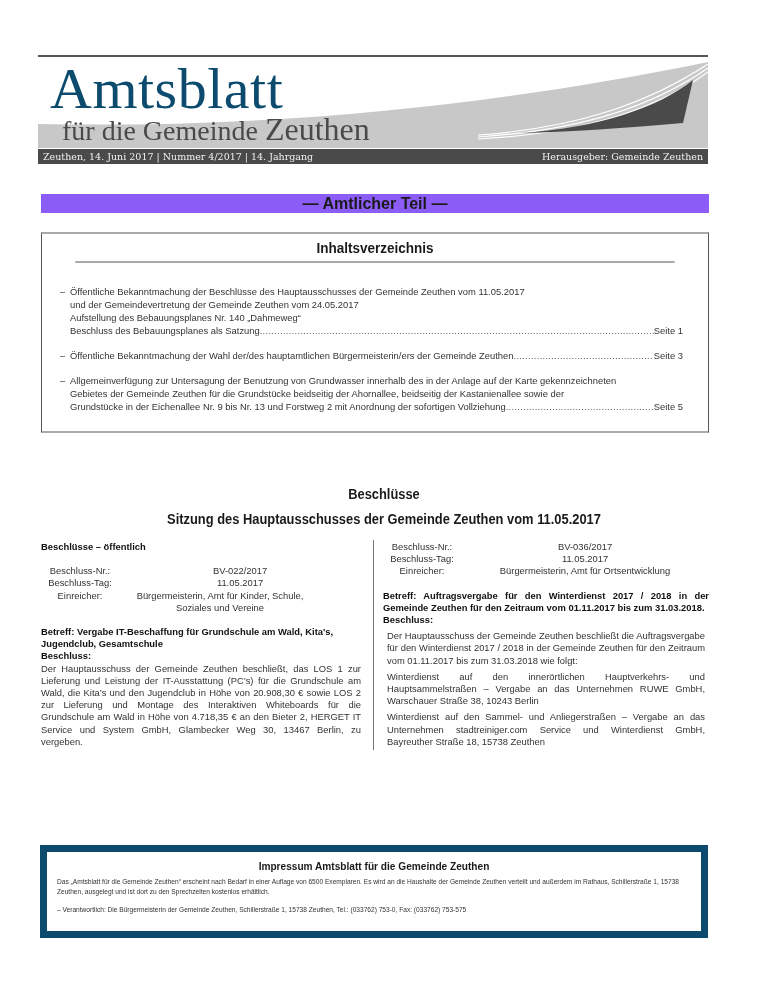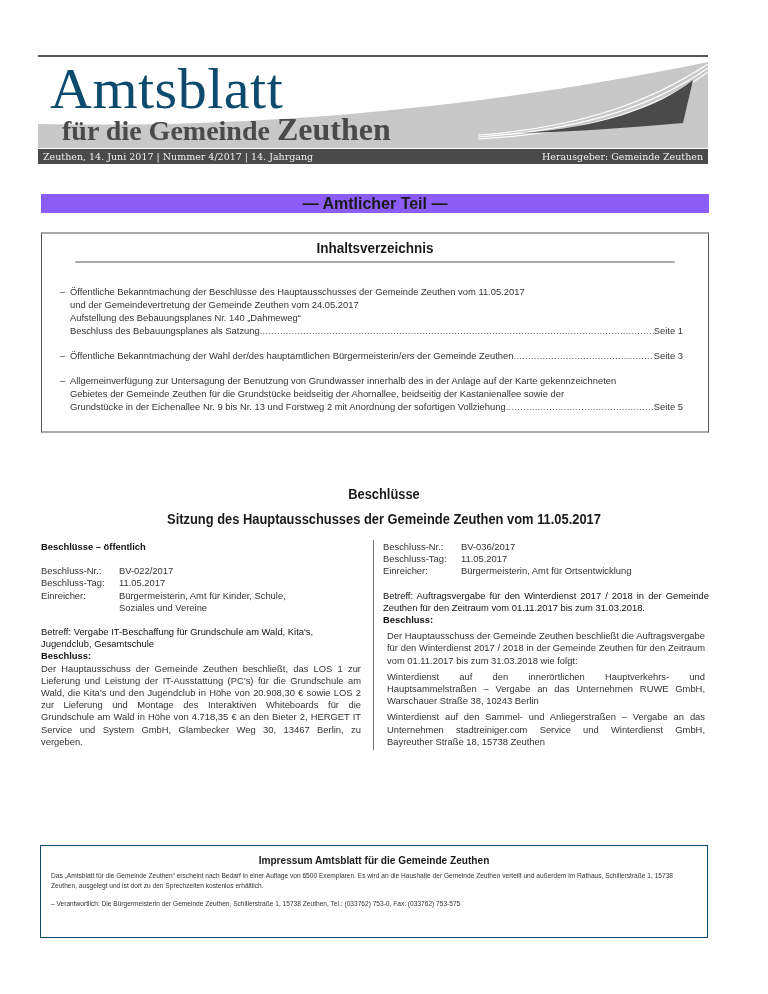--- a/index.html
+++ b/index.html
@@ -4,21 +4,21 @@
   <style>
     * { box-sizing: border-box; margin: 0; padding: 0; }
     html, body { width: 768px; height: 994px; background: #ffffff; }
     body { position: relative; font-family: "Liberation Sans", sans-serif; color: #1a1a1a; overflow: hidden; }
 
     
     .top-rule { position: absolute; left: 38px; top: 55px; width: 670px; height: 2px; background: #555; }
     .masthead { position: absolute; left: 38px; top: 58px; width: 670px; height: 90px; background: #fff; overflow: hidden; }
     .masthead svg { position: absolute; left: 0; top: 0; }
     .mast-title { position: absolute; left: 12px; top: 2px; font-family: "Liberation Serif", serif; font-size: 58px; color: #0c4a6e; letter-spacing: 0.5px; line-height: 1; }
-    .mast-sub { position: absolute; left: 24px; top: 55px; font-family: "Liberation Serif", serif; font-size: 28px; color: #4a4a4a; line-height: 1; font-weight: bold; }
+    .mast-sub { position: absolute; left: 24px; top: 55px; font-family: "Liberation Serif", serif; font-size: 28px; color: #4a4a4a; line-height: 1; }
     .mast-sub .big { font-size: 32px; }
     .info-bar { position: absolute; left: 38px; top: 149px; width: 670px; height: 15px; background: #4a4a4a; color: #f0f0f0; font-family: "DejaVu Serif", serif; font-size: 9.5px; line-height: 15px; padding: 0 5px; display: flex; justify-content: space-between; align-items: center; }
 
     
     .section-bar { position: absolute; left: 41px; top: 194px; width: 668px; height: 19px; background: #8b5cf6; text-align: center; font-weight: bold; font-size: 16px; line-height: 19px; }
 
     
     .toc-box { position: absolute; left: 41px; top: 232px; width: 668px; height: 201px; border: 1px solid #555; border-top: 2px solid #aaa; border-bottom: 2px solid #aaa; }
     .toc-title { height: 29px; text-align: center; font-size: 15px; font-weight: bold; line-height: 28px; border-bottom: 2px solid #aaa; transform: scaleX(0.9); }
     .toc-list { padding: 22px 25px 0 18px; font-size: 9.4px; line-height: 13px; color: #333; }
@@ -33,28 +33,28 @@
     .h-main { position: absolute; left: 0; top: 486px; width: 768px; text-align: center; font-size: 14px; font-weight: bold; transform: scaleX(0.92); }
     .h-sub { position: absolute; left: 0; top: 511px; width: 768px; text-align: center; font-size: 14px; font-weight: bold; transform: scaleX(0.92); }
 
     
     .col { position: absolute; top: 541px; font-size: 9.4px; line-height: 12.2px; color: #333; }
     .col-left { left: 41px; width: 320px; }
     .col-right { left: 383px; width: 326px; }
     .col-divider { position: absolute; left: 373px; top: 540px; width: 1px; height: 210px; background: #777; }
     .sec-head { font-weight: bold; color: #111; margin-bottom: 12px; }
     .meta { display: grid; grid-template-columns: 78px 1fr; }
-    .meta-block { margin-bottom: 12px; }
-    .betreff { font-weight: normal; color: #111; }
+    .meta-block { margin-bottom: 12px; text-align: center; }
+    .betreff { font-weight: bold; color: #111; }
     .beschluss-label { font-weight: bold; color: #111; }
     .body-text { text-align: justify; }
     .body-text p { margin: 4px; }
 
     
-    .impressum { position: absolute; left: 40px; top: 845px; width: 668px; height: 93px; border: 1px solid #0c4a6e; padding: 8px 10px 0 10px; }
+    .impressum { position: absolute; left: 40px; top: 845px; width: 668px; height: 93px; border: 7px solid #0c4a6e; padding: 8px 10px 0 10px; }
     .imp-title { text-align: center; font-weight: bold; font-size: 11px; margin-bottom: 5px; transform: scaleX(0.92); }
     .imp-text { font-size: 6.6px; line-height: 10px; color: #333; }
     .imp-text p { margin-bottom: 8px; }
   </style>
 </head>
 <body>
 
 <div class="top-rule"></div>
 <div class="masthead">
   <svg width="670" height="90" viewBox="0 0 670 90">

